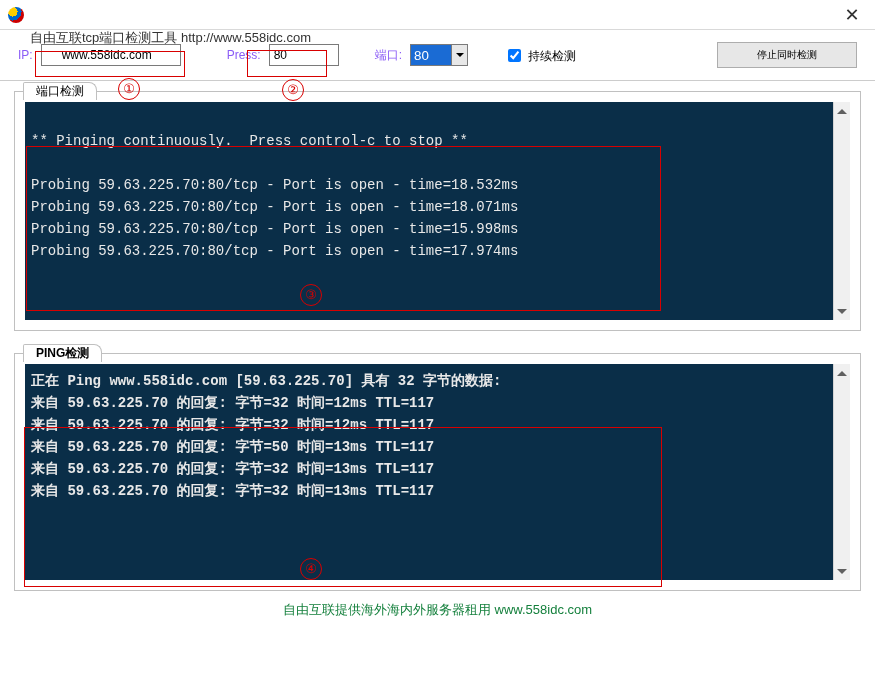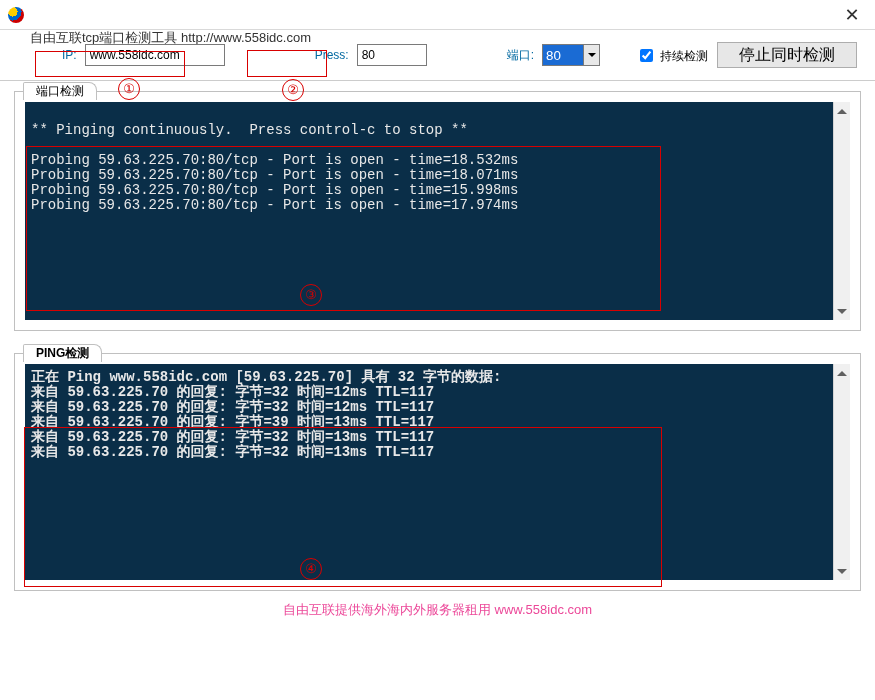--- a/index.html
+++ b/index.html
@@ -26,38 +26,38 @@
   background: radial-gradient(circle at 30% 30%, #ffcc00 0 30%, #0066cc 30% 55%, #cc0000 55% 80%, #009900 80% 100%);
   border-radius: 50%;
 }
 .title-text { flex:1; color:#333; font-size:13px;margin-top:47px; }
 .close-btn { font-size:18px; color:#333; width:30px; text-align:center; cursor:default; }
 .toolbar {
   display:flex; align-items:center; gap:8px;
   padding: 12px 18px 12px 18px;
   border-bottom:1px solid #ccc;
 }
-.lbl { color:#0369a1;margin-left:44px; }
+.lbl { color:#8b5cf6; }
 .txt-ip {
-  width:140px; height:22px; border:1px solid #7a7a7a; padding:0 4px; font-size:12px;
+  width:140px; height:22px; border:1px solid #7a7a7a; padding:0 20px; font-size:12px;
 }
 .txt-port {
   width:70px; height:22px; border:1px solid #7a7a7a; padding:0 4px; font-size:12px;
 }
 .combo {
   display:inline-flex; border:1px solid #7a7a7a; height:22px; background:#fff;
 }
 .combo input { border:none; width:40px; background:#1a6bd4; color:#fff; padding:0 3px; }
 .combo .arrow { width:16px; background:#e8e8e8; border-left:1px solid #7a7a7a; display:flex; align-items:center; justify-content:center; }
 .combo .arrow::after { content:""; border:4px solid transparent; border-top-color:#000; margin-top:4px;}
 .chk { display:inline-flex; align-items:flex-end; gap:4px; }
 .chk input { width:13px; height:13px; }
 .btn {
   margin-left:auto; width:140px; height:26px;
-  background:#e7e7e7; border:1px solid #adadad; font-size:16px;
+  background:#e7e7e7; border:1px solid #adadad; font-size:10px;
 }
 .panel-wrap { padding: 10px 14px 4px 14px; }
 .fieldset {
   border:1px solid #c0c0c0; position:relative; padding:10px 10px 10px 10px;
 }
 .fieldset .legend {
   position:absolute; top:-10px; left:8px; background:#fff; padding:0 12px;
   border-top:1px solid #c0c0c0; border-left:1px solid #c0c0c0; border-right:1px solid #c0c0c0;
   height:18px; line-height:17px; font-size:12px;
   border-radius: 2px 8px 0 0;
@@ -66,40 +66,40 @@
   background:#012a4a; 
   background:#06304f;
   background:#0a2e48;
   position:relative; overflow:hidden;
 }
 #console1 { height:218px; }
 #console2 { height:216px; }
 .console-inner {
   position:absolute; top:6px; left:6px; right:20px; bottom:6px;
   font-family: Consolas, "Courier New", monospace;
-  font-size:14px; line-height:15px; color:#e8e8e8; white-space:pre;
+  font-size:14px; line-height:22px; color:#e8e8e8; white-space:pre;
 }
 .scrolltrack {
   position:absolute; right:0; top:0; bottom:0; width:17px; background:#f0f0f0;
   border-left:1px solid #d4d4d4;
 }
 .scroll-arrow {
   height:17px; background:#f0f0f0; display:flex; align-items:center; justify-content:center;
 }
 .scroll-arrow.up::after{content:"";border:5px solid transparent;border-bottom-color:#606060;margin-bottom:4px;}
 .scroll-arrow.down{position:absolute;bottom:0;left:0;right:0;}
 .scroll-arrow.down::after{content:"";border:5px solid transparent;border-top-color:#606060;margin-top:4px;}
 .red-box { position:absolute; border:1px solid #d80000; pointer-events:none; }
 .red-circ {
   position:absolute; width:22px; height:22px; border:1.5px solid #d80000; border-radius:50%;
   color:#d80000; font-size:13px; line-height:20px; text-align:center; pointer-events:none;
   font-family: "SimSun", serif;
 }
 .footer {
-  text-align:center; font-size:13px; color:#ec4899; padding-top:6px;
+  text-align:center; font-size:13px; color:#15803d; padding-top:6px;
 }
 </style>
 </head>
 <body>
 
 <div class="titlebar">
   <span class="app-icon"></span>
   <span class="title-text">自由互联tcp端口检测工具 http://www.558idc.com</span>
   <span class="close-btn">✕</span>
 </div>
@@ -143,21 +143,21 @@
   </div>
 </div>
 
 <div class="panel-wrap" style="padding-top:18px;font-weight:bold;">
   <div class="fieldset">
     <div class="legend">PING检测</div>
     <div class="console" id="console2" style="background:#0a2e48;">
       <div class="console-inner" id="con2">正在 Ping www.558idc.com [59.63.225.70] 具有 32 字节的数据:
 来自 59.63.225.70 的回复: 字节=32 时间=12ms TTL=117
 来自 59.63.225.70 的回复: 字节=32 时间=12ms TTL=117
-来自 59.63.225.70 的回复: 字节=39 时间=13ms TTL=117
+来自 59.63.225.70 的回复: 字节=50 时间=13ms TTL=117
 来自 59.63.225.70 的回复: 字节=32 时间=13ms TTL=117
 来自 59.63.225.70 的回复: 字节=32 时间=13ms TTL=117</div>
       <div class="scrolltrack">
         <div class="scroll-arrow up"></div>
         <div class="scroll-arrow down"></div>
       </div>
     </div>
   </div>
 </div>
 

